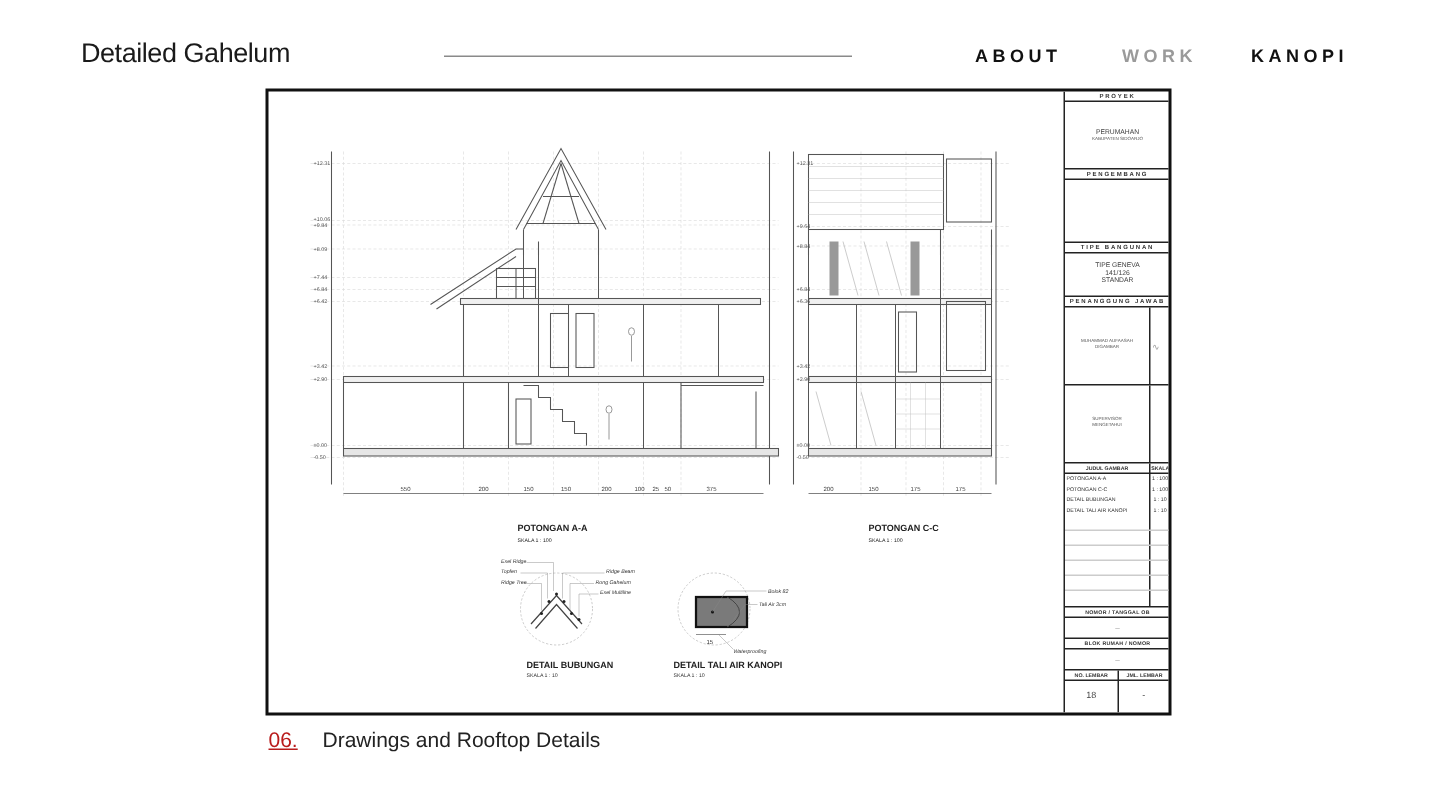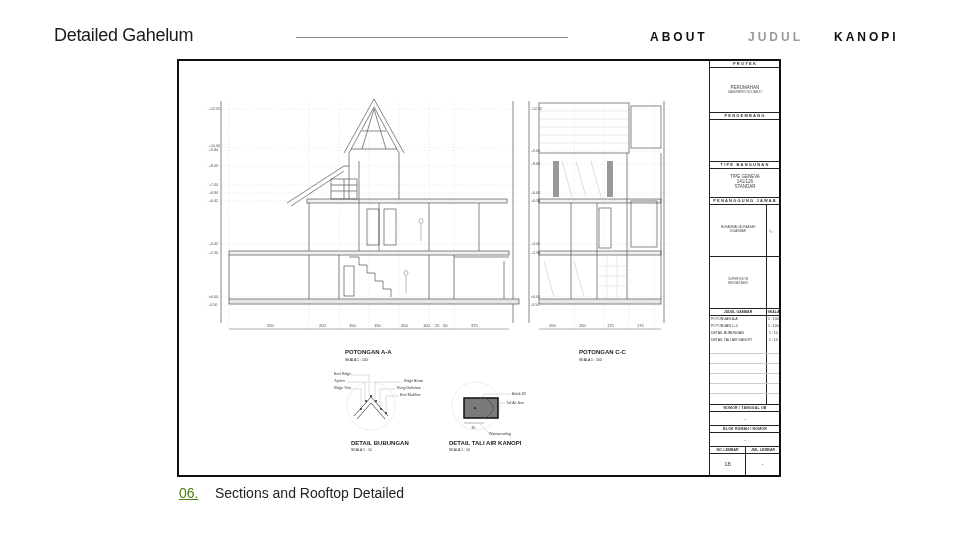--- a/index.html
+++ b/index.html
@@ -12,32 +12,32 @@
   .nav.contact{left:834px;color:#111;}
   .sheet{position:absolute;left:177px;top:59px;width:604px;height:418px;border:2px solid #111;box-sizing:border-box;background:#fff;overflow:hidden;}
   .drawing{position:absolute;left:0;top:0;width:530px;height:414px;}
   .tb{position:absolute;left:530px;top:0;width:70px;height:414px;border-left:1px solid #222;font-size:4px;color:#333;}
   .tb .cell{position:absolute;left:0;width:70px;box-sizing:border-box;border-bottom:1px solid #222;text-align:center;}
   .tb .hdr{font-weight:bold;letter-spacing:1.2px;font-size:4px;line-height:6px;}
   .tb .val{font-size:4.5px;line-height:5px;color:#444;}
   .tb .small{font-size:3px;color:#555;}
   .row2{position:absolute;left:0;width:70px;font-size:3.5px;color:#333;}
   .row2 span{position:absolute;}
-  .caption-num{position:absolute;left:179px;top:485px;font-size:14px;color:#4d7c0f;font-family:"Liberation Sans",sans-serif;text-decoration:underline;}
+  .caption-num{position:absolute;left:179px;top:485px;font-size:14px;color:#b91c1c;font-family:"Liberation Sans",sans-serif;text-decoration:underline;}
   .caption-text{position:absolute;left:215px;top:485px;font-size:14px;color:#222;font-family:"Liberation Sans",sans-serif;}
   svg text{font-family:"Liberation Sans",sans-serif;}
 </style>
 </head>
 <body>
 
 <div>
   <div class="header-title">Detailed Gahelum</div>
   <div class="header-rule"></div>
   <a class="nav about">ABOUT</a>
-  <a class="nav work">JUDUL</a>
+  <a class="nav work">WORK</a>
   <a class="nav contact">KANOPI</a>
 </div>
 
 <div class="sheet">
 
   <svg class="drawing" viewBox="0 0 530 414" width="530" height="414">
     <g stroke="#d8d8d8" stroke-width="0.4" stroke-dasharray="2,1.5" fill="none">
 
       <line x1="28" y1="48" x2="340" y2="48"></line>
       <line x1="28" y1="86" x2="340" y2="86"></line>
@@ -353,13 +353,13 @@
       <div style="position:absolute;left:35px;top:0;width:1px;height:28px;background:#222;"></div>
       <div style="position:absolute;left:0;width:35px;font-size:3.5px;font-weight:bold;line-height:7px;">NO. LEMBAR</div>
       <div style="position:absolute;left:36px;width:34px;font-size:3.5px;font-weight:bold;line-height:7px;">JML. LEMBAR</div>
     </div>
     <div style="position:absolute;left:0;top:393px;width:35px;height:21px;line-height:21px;text-align:center;font-size:6px;color:#444;">18</div>
     <div style="position:absolute;left:35px;top:393px;width:35px;height:21px;line-height:21px;text-align:center;font-size:6px;color:#444;">-</div>
   </div>
 </div>
 
 <div class="caption-num">06.</div>
-<div class="caption-text">Sections and Rooftop Detailed</div>
+<div class="caption-text">Drawings and Rooftop Details</div>
 
 </body></html>

